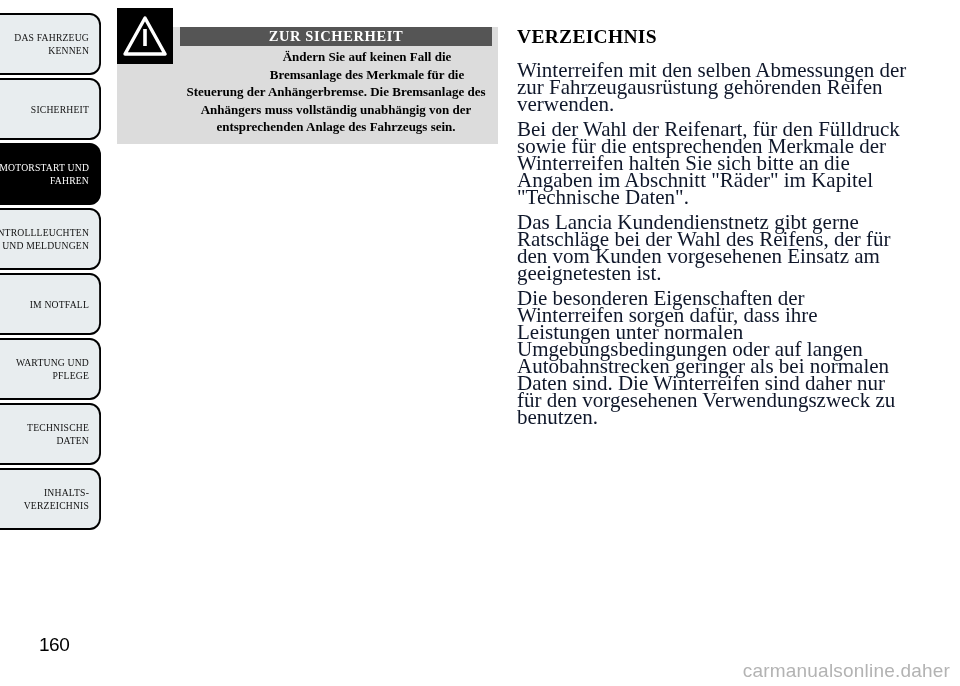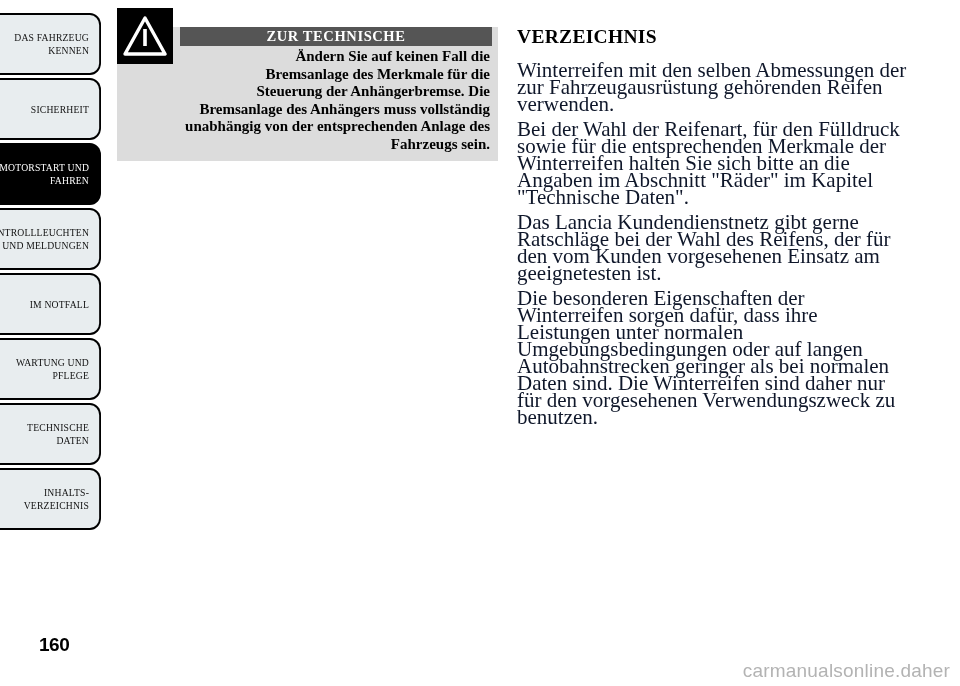--- a/index.html
+++ b/index.html
@@ -55,21 +55,21 @@
     color: #ffffff;
     border-color: #000000;
   }
 
   #page-number {
     position: absolute;
     left: 39px;
     top: 634px;
     font-family: "Liberation Sans", "DejaVu Sans", sans-serif;
     font-size: 19px;
-    font-weight: bold;
+    font-weight: normal;
     color: #000000;
     letter-spacing: -0.5px;
   }
 
   
   #caution-box {
     position: absolute;
     left: 117px;
     top: 27px;
     width: 381px;
@@ -99,25 +99,25 @@
     position: relative;
   }
   #caution-icon svg {
     position: absolute;
     left: 6px;
     top: 7px;
   }
   #caution-body {
     font-family: "Liberation Serif", "DejaVu Serif", serif;
     font-weight: bold;
-    font-size: 15px;
+    font-size: 13px;
     line-height: 17.5px;
     color: #000000;
     padding: 2px 8px 8px 3px;
-    text-align: right;
+    text-align: center;
     overflow: hidden;
     margin-left: 23px;
   }
   #caution-body .indent-line {
     display: block;
     text-indent: 62px;
   }
 
   
   #article {
@@ -191,21 +191,21 @@
 
 <div id="page-number">160</div>
 
 <div id="caution-box">
   <div id="caution-icon">
     <svg width="44" height="42" viewBox="0 0 44 42" aria-hidden="true">
       <polygon points="22,3 42,39 2,39" fill="none" stroke="#ffffff" stroke-width="3.4" stroke-linejoin="round"></polygon>
       <rect x="20.2" y="14" width="3.6" height="17" fill="#ffffff"></rect>
     </svg>
   </div>
-  <div id="caution-header">ZUR TECHNISCHE</div>
+  <div id="caution-header">ZUR SICHERHEIT</div>
   <div id="caution-body">
     <span class="indent-line">Ändern Sie auf keinen Fall die</span>
     <span class="indent-line">Bremsanlage des Merkmale für die</span>
     <span>Steuerung der Anhängerbremse. Die Bremsanlage des Anhängers muss vollständig unabhängig von der entsprechenden Anlage des Fahrzeugs sein.</span>
   </div>
 </div>
 
 <div id="article">
   <h1>VERZEICHNIS</h1>
   <div id="article-paragraphs">

